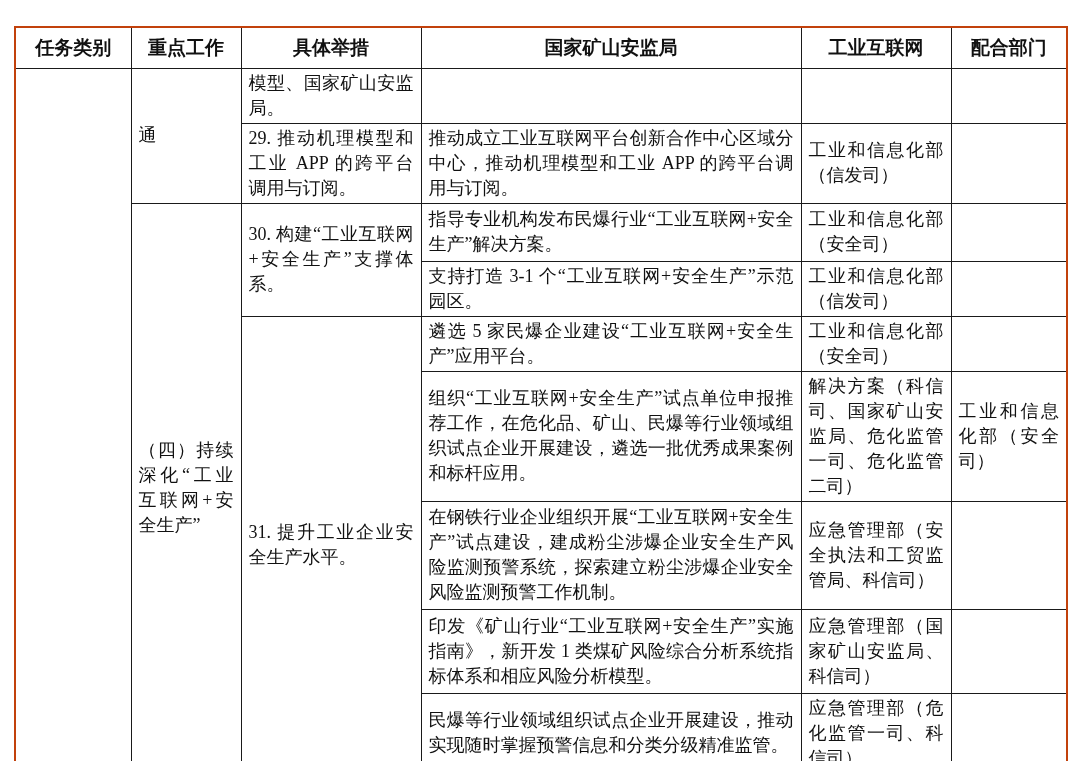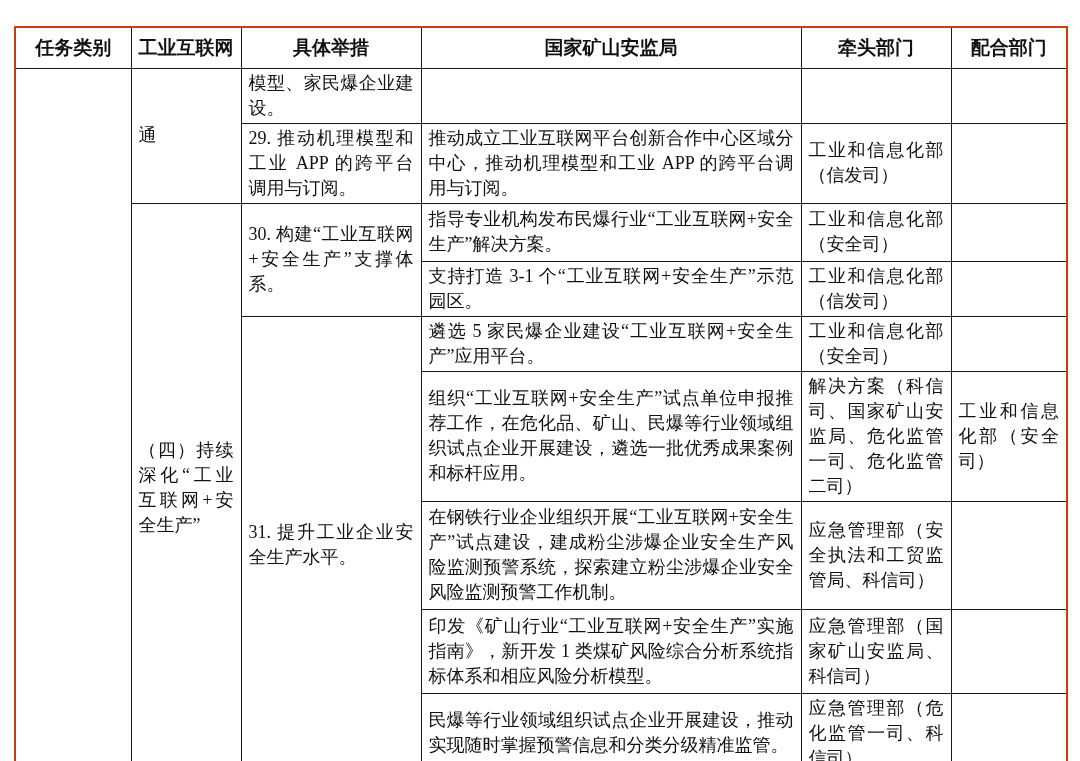--- a/index.html
+++ b/index.html
@@ -68,32 +68,32 @@
       <col style="width:116px">
       <col style="width:110px">
       <col style="width:180px">
       <col style="width:380px">
       <col style="width:150px">
       <col style="width:116px">
     </colgroup>
     <thead>
       <tr>
         <th>任务类别</th>
-        <th>工业互联网</th>
+        <th>重点工作</th>
         <th>具体举措</th>
         <th>国家矿山安监局</th>
-        <th>牵头部门</th>
+        <th>工业互联网</th>
         <th>配合部门</th>
       </tr>
     </thead>
     <tbody>
       <tr class="r1">
         <td rowspan="9"></td>
         <td rowspan="2" class="top">通</td>
-        <td class="just">模型、家民爆企业建设。</td>
+        <td class="just">模型、国家矿山安监局。</td>
         <td class="just"></td>
         <td class="just"></td>
         <td class="just"></td>
       </tr>
       <tr class="r2">
         <td class="just">29. 推动机理模型和工业 APP 的跨平台调用与订阅。</td>
         <td class="just">推动成立工业互联网平台创新合作中心区域分中心，推动机理模型和工业 APP 的跨平台调用与订阅。</td>
         <td class="just">工业和信息化部（信发司）</td>
         <td class="just"></td>
       </tr>

